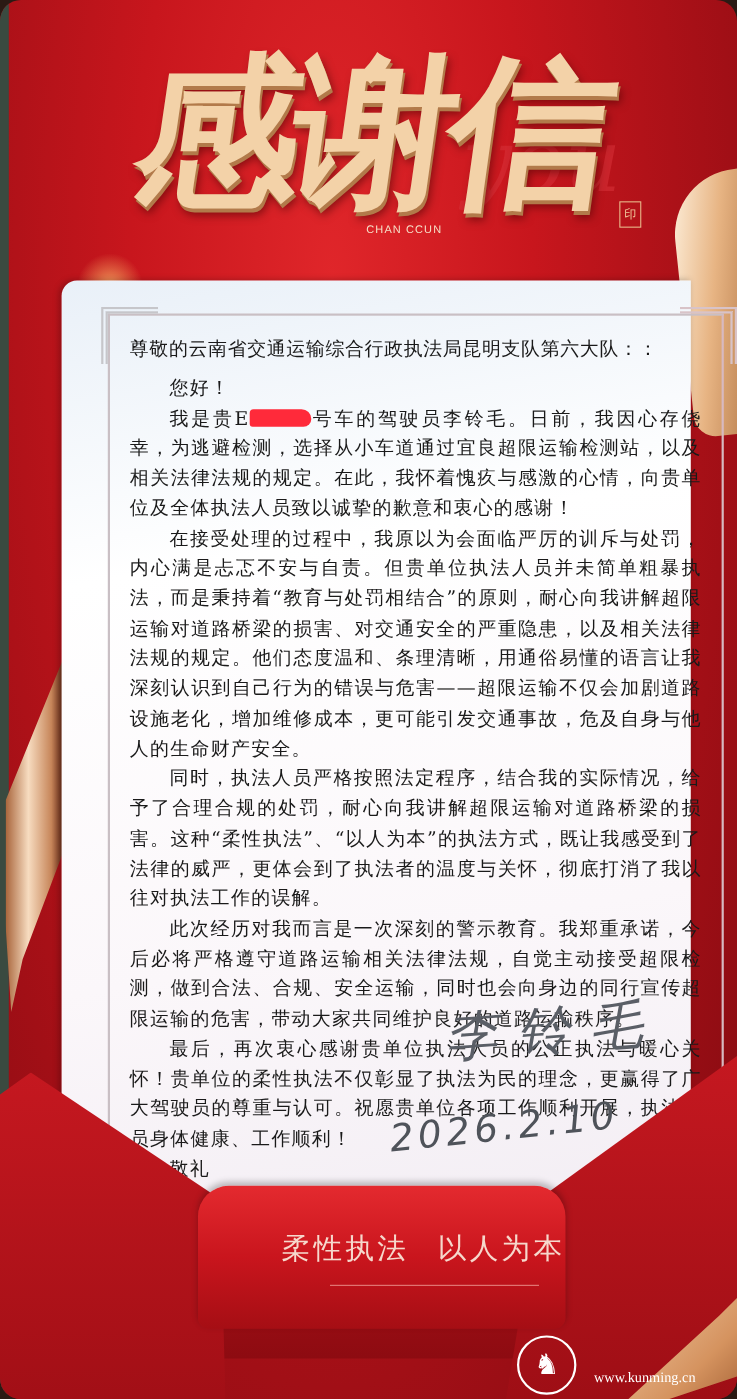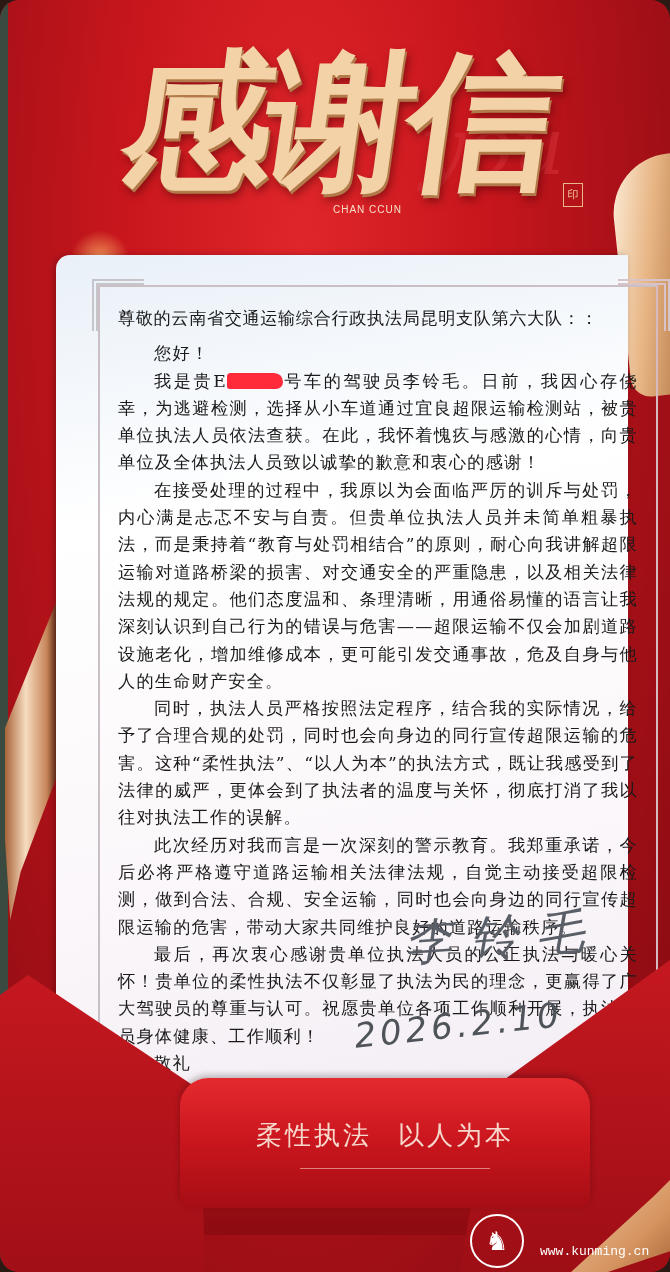--- a/index.html
+++ b/index.html
@@ -28,30 +28,30 @@
   .letter .salutation { text-indent:0; margin-bottom:8px; letter-spacing:0.6px; }
   .letter .greeting { text-indent:2.1em; }
   .redact { display:inline-block; width:56px; height:16px; background:#ff2a3a; border-radius:4px 10px 8px 3px; vertical-align:-2px; }
   .closing { margin-top:0; padding-left:2.1em; }
 
   .signature { position:absolute; left:348px; top:650px; font-family:"DejaVu Serif", serif; font-style:italic; font-size:48px; color:#5a5e66; letter-spacing:18px; transform:rotate(-4deg); }
   .sign-date { position:absolute; left:298px; top:750px; font-family:"DejaVu Sans", sans-serif; font-style:italic; font-size:34px; color:#4f535a; letter-spacing:4px; transform:rotate(-6deg); }
 
   .pocket-left { position:absolute; left:0; top:965px; width:330px; height:307px; background:linear-gradient(180deg,#c61820,#a20f16); clip-path:polygon(28px 10px,200px 125px,205px 307px,0 307px,0 30px); }
   .pocket-right { position:absolute; left:340px; top:960px; width:330px; height:312px; background:linear-gradient(180deg,#c51820,#9e0e15); clip-path:polygon(100% 0,100% 100%,120px 100%,150px 130px); }
-  .pocket-front { position:absolute; left:180px; top:1078px; width:410px; height:130px; border-radius:28px 28px 10px 10px; background:linear-gradient(180deg,#e42a2f 0%,#c9151d 50%,#a50e14 100%); box-shadow:0 -3px 6px rgba(0,0,0,0.25); }
+  .pocket-front { position:absolute; left:180px; top:1078px; width:334px; height:130px; border-radius:28px 28px 10px 10px; background:linear-gradient(180deg,#e42a2f 0%,#c9151d 50%,#a50e14 100%); box-shadow:0 -3px 6px rgba(0,0,0,0.25); }
   .pocket-base { position:absolute; left:28px; top:1105px; width:620px; height:130px; border-radius:0 0 16px 16px; background:linear-gradient(180deg,#b3131a,#8d0b11); z-index:0; }
   .slogan { position:absolute; left:0; width:410px; top:40px; text-align:center; font-family:"DejaVu Sans", sans-serif; font-size:26px; color:#f6d8cc; letter-spacing:3px; }
   .slogan .gap { display:inline-block; width:26px; }
   .slogan-line { position:absolute; left:120px; top:90px; width:190px; height:1px; background:rgba(255,200,190,0.6); }
 
   .watermark { position:absolute; left:470px; top:1212px; width:200px; height:58px; }
   .wm-logo { position:absolute; left:0; top:2px; width:50px; height:50px; border-radius:50%; border:2px solid #fff; color:#fff; font-size:26px; line-height:50px; text-align:center; }
   .wm-name { position:absolute; left:58px; top:2px; font-family:"DejaVu Sans", sans-serif; font-size:22px; color:#ffffff; letter-spacing:1px; }
-  .wm-url { position:absolute; left:70px; top:32px; font-family:Liberation Mono, monospace; font-size:13px; color:#ffffff;text-align:center; }
+  .wm-url { position:absolute; left:70px; top:32px; font-family:Liberation Serif, serif; font-size:13px; color:#ffffff;text-align:center; }
 </style>
 </head>
 <body>
 
 <div class="poster">
   <div class="strip-left"></div>
   <div class="header-glow"></div>
   <div class="script-bg">you</div>
   <div class="title">
     <div class="chars">感谢信</div>
@@ -64,23 +64,23 @@
   <div class="pocket-base"></div>
 
   <div class="paper">
     <div class="frame"></div>
     <div class="corner tl"></div>
     <div class="corner tr"></div>
 
     <div class="letter">
       <p class="salutation">尊敬的云南省交通运输综合行政执法局昆明支队第六大队：：</p>
       <p class="greeting">您好！</p>
-      <p><span>我是贵E</span><span class="redact"></span><span>号车的驾驶员李铃毛。日前，我因心存侥幸，为逃避检测，选择从小车道通过宜良超限运输检测站，被贵单位执法人员依法查获。在此，我怀着愧疚与感激的心情，向贵单位及全体执法人员致以诚挚的歉意和衷心的感谢！</span></p>
+      <p><span>我是贵E</span><span class="redact"></span><span>号车的驾驶员李铃毛。日前，我因心存侥幸，为逃避检测，选择从小车道通过宜良超限运输检测站，以及相关法律法规的规定。在此，我怀着愧疚与感激的心情，向贵单位及全体执法人员致以诚挚的歉意和衷心的感谢！</span></p>
       <p>在接受处理的过程中，我原以为会面临严厉的训斥与处罚，内心满是忐忑不安与自责。但贵单位执法人员并未简单粗暴执法，而是秉持着“教育与处罚相结合”的原则，耐心向我讲解超限运输对道路桥梁的损害、对交通安全的严重隐患，以及相关法律法规的规定。他们态度温和、条理清晰，用通俗易懂的语言让我深刻认识到自己行为的错误与危害——超限运输不仅会加剧道路设施老化，增加维修成本，更可能引发交通事故，危及自身与他人的生命财产安全。</p>
-      <p>同时，执法人员严格按照法定程序，结合我的实际情况，给予了合理合规的处罚，同时也会向身边的同行宣传超限运输的危害。这种“柔性执法”、“以人为本”的执法方式，既让我感受到了法律的威严，更体会到了执法者的温度与关怀，彻底打消了我以往对执法工作的误解。</p>
+      <p>同时，执法人员严格按照法定程序，结合我的实际情况，给予了合理合规的处罚，耐心向我讲解超限运输对道路桥梁的损害。这种“柔性执法”、“以人为本”的执法方式，既让我感受到了法律的威严，更体会到了执法者的温度与关怀，彻底打消了我以往对执法工作的误解。</p>
       <p>此次经历对我而言是一次深刻的警示教育。我郑重承诺，今后必将严格遵守道路运输相关法律法规，自觉主动接受超限检测，做到合法、合规、安全运输，同时也会向身边的同行宣传超限运输的危害，带动大家共同维护良好的道路运输秩序。</p>
       <p>最后，再次衷心感谢贵单位执法人员的公正执法与暖心关怀！贵单位的柔性执法不仅彰显了执法为民的理念，更赢得了广大驾驶员的尊重与认可。祝愿贵单位各项工作顺利开展，执法人员身体健康、工作顺利！</p>
       <div class="closing">敬礼</div>
     </div>
 
     <div class="signature">李铃毛</div>
     <div class="sign-date">2026.2.10</div>
   </div>
 
   <div class="pocket-left"></div>

